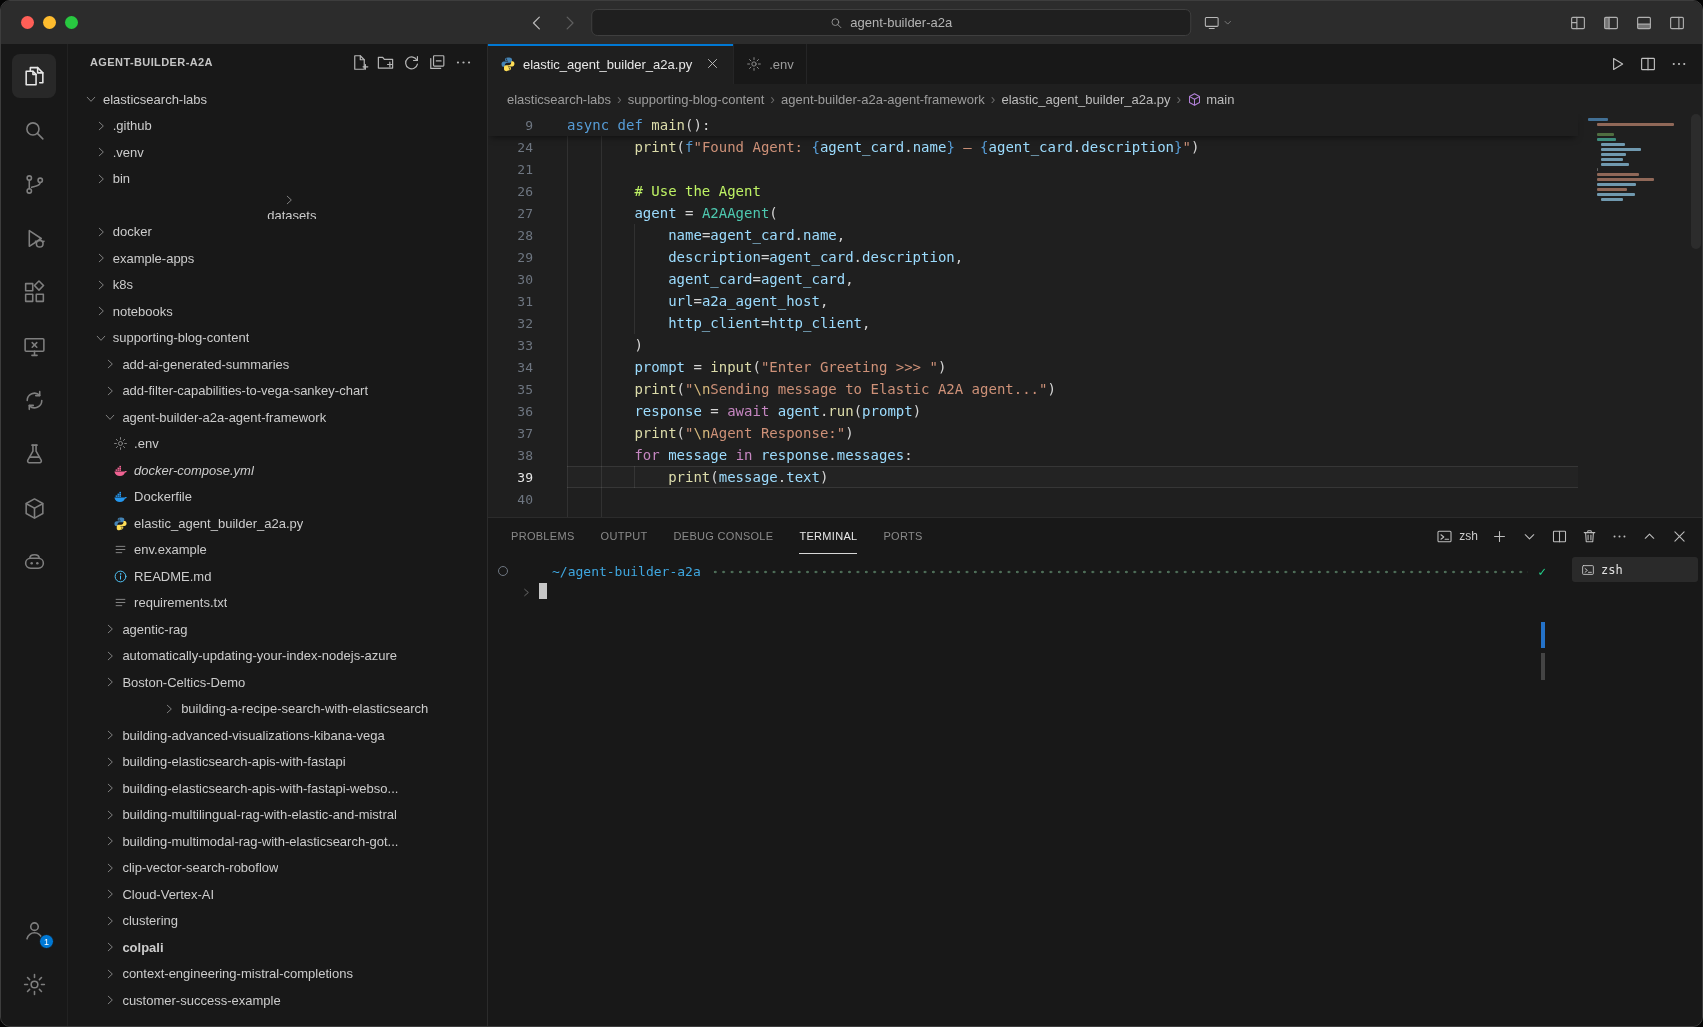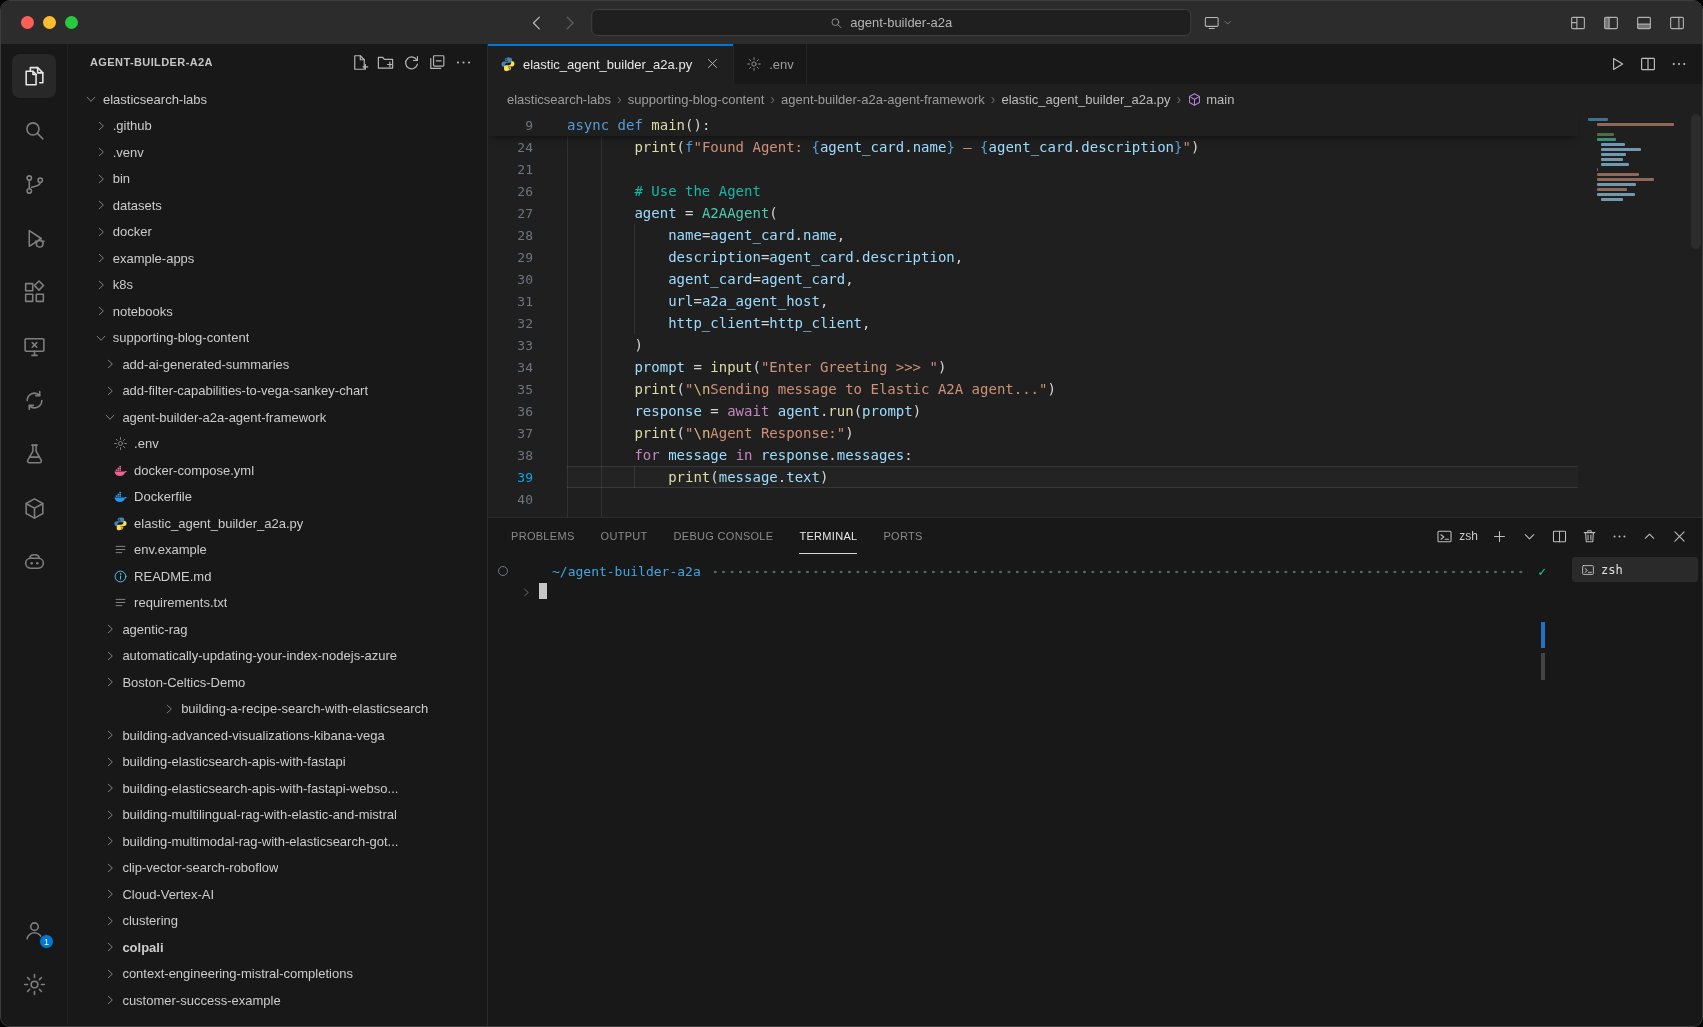--- a/index.html
+++ b/index.html
@@ -79,27 +79,27 @@
   .crumb { display:flex; align-items:center; gap:4px; }
   .crumb .ficon { width:15px; height:15px; } .crumb .ficon svg { width:15px; height:15px; }
   .crumb-sep { margin:0 6px; color:#6a6a6a; font-size:14px; }
   .crumb.bright { color:#bcbcbc; }
 
   .editor-body { flex:1; position:relative; background:#1f1f1f; overflow:hidden;
                  font-family:"DejaVu Sans Mono", monospace; font-size:14px; }
 
   .code-line { height:22px; display:flex; align-items:center; }
   .ln { width:79px; flex:none; text-align:right; padding-right:34px; color:#6e7681; font-size:13px; }
-  .code-line.active .ln { color:#0ea5e9; }
+  .code-line.active .ln { color:#e5e5e5; }
   .lc { position:relative; flex:1; height:100%; display:flex; align-items:center; white-space:pre; }
   .code-line.active .lc::after { content:""; position:absolute; inset:0; border-top:1px solid rgba(255,255,255,.09);
         border-bottom:1px solid rgba(255,255,255,.09); background:rgba(255,255,255,.02); pointer-events:none; }
   .guide { position:absolute; top:0; bottom:0; width:1px; background:#313131; }
   .tk-d{color:#d4d4d4}.tk-k{color:#569cd6}.tk-c{color:#c586c0}.tk-f{color:#dcdcaa}.tk-s{color:#ce9178}
-  .tk-e{color:#d7ba7d}.tk-v{color:#9cdcfe}.tk-t{color:#4ec9b0}.tk-m{color:#14b8a6}.tk-b{color:#569cd6}
+  .tk-e{color:#d7ba7d}.tk-v{color:#9cdcfe}.tk-t{color:#4ec9b0}.tk-m{color:#bef264}.tk-b{color:#569cd6}
 
   .sticky { position:absolute; top:0; left:0; width:calc(100% - 124px); z-index:5; background:#1f1f1f;
             box-shadow:0 4px 7px -3px rgba(0,0,0,.55); }
   .code-lines { position:absolute; top:22px; left:0; width:calc(100% - 124px); }
 
   .minimap { position:absolute; top:4px; right:14px; width:100px; bottom:0; }
   .mm-row { height:3px; margin-bottom:2px; border-radius:1px; opacity:.65; }
   .ed-scrollbar { position:absolute; top:0; right:1px; width:10px; height:135px;
                   background:rgba(121,121,121,.15); border-radius:5px; }
 
@@ -376,21 +376,21 @@
             <span class="tree-label">.venv</span>
           </div>
           <div class="tree-row" style="padding-left: 25.7px;">
             <span class="twist">
               <svg viewBox="0 0 24 24" fill="none" stroke="currentColor" stroke-width="1.5" stroke-linecap="round" stroke-linejoin="round">
                 <path d="M9 5.5l7 6.5-7 6.5"></path>
               </svg>
             </span>
             <span class="tree-label">bin</span>
           </div>
-          <div class="tree-row" style="padding-left: 25.7px;">
+          <div class="tree-row" style="padding-left: 25.7px; flex-direction: column;">
             <span class="twist">
               <svg viewBox="0 0 24 24" fill="none" stroke="currentColor" stroke-width="1.5" stroke-linecap="round" stroke-linejoin="round">
                 <path d="M9 5.5l7 6.5-7 6.5"></path>
               </svg>
             </span>
             <span class="tree-label">datasets</span>
           </div>
           <div class="tree-row" style="padding-left: 25.7px;">
             <span class="twist">
               <svg viewBox="0 0 24 24" fill="none" stroke="currentColor" stroke-width="1.5" stroke-linecap="round" stroke-linejoin="round">
@@ -457,21 +457,21 @@
           </div>
           <div class="tree-row" style="padding-left: 45.1px;">
             <span class="ficon c-gray">
               <svg viewBox="0 0 24 24" fill="none" stroke="currentColor" stroke-width="1.5" stroke-linecap="round" stroke-linejoin="round">
                 <circle cx="12" cy="12" r="3.2"></circle>
                 <path d="M12 2.5v2.8M12 18.7v2.8M2.5 12h2.8M18.7 12h2.8M5.3 5.3l2 2M16.7 16.7l2 2M18.7 5.3l-2 2M7.3 16.7l-2 2"></path>
               </svg>
             </span>
             <span class="tree-label">.env</span>
           </div>
-          <div class="tree-row" style="padding-left: 45.1px;">
+          <div class="tree-row" style="padding-left: 45.1px; font-style: italic;">
             <span class="ficon">
               <svg viewBox="0 0 24 24" fill="#f06292" stroke="none">
                 <rect x="4.2" y="10.2" width="2.6" height="2.4"></rect>
                 <rect x="7.2" y="10.2" width="2.6" height="2.4"></rect>
                 <rect x="10.2" y="10.2" width="2.6" height="2.4"></rect>
                 <rect x="7.2" y="7.4" width="2.6" height="2.4"></rect>
                 <rect x="10.2" y="7.4" width="2.6" height="2.4"></rect>
                 <rect x="10.2" y="4.6" width="2.6" height="2.4"></rect>
                 <path d="M2.2 13.6h16.4c.9-.7 2.3-.9 3.5-.4-.4 1.3-1.5 2.1-3 2.1-.7 2.9-3.3 5.6-8.1 5.6-4.3 0-7.9-2.4-8.8-7.3z"></path>
               </svg>

